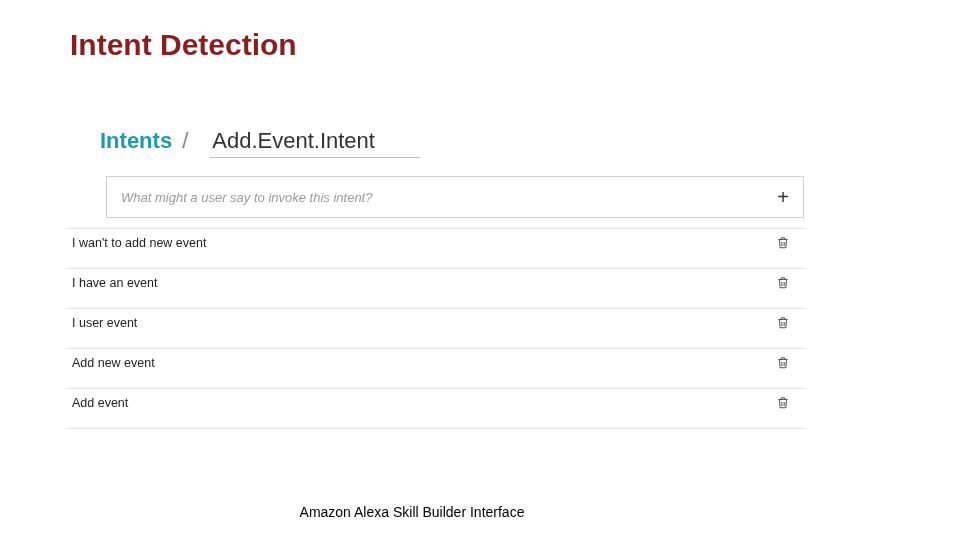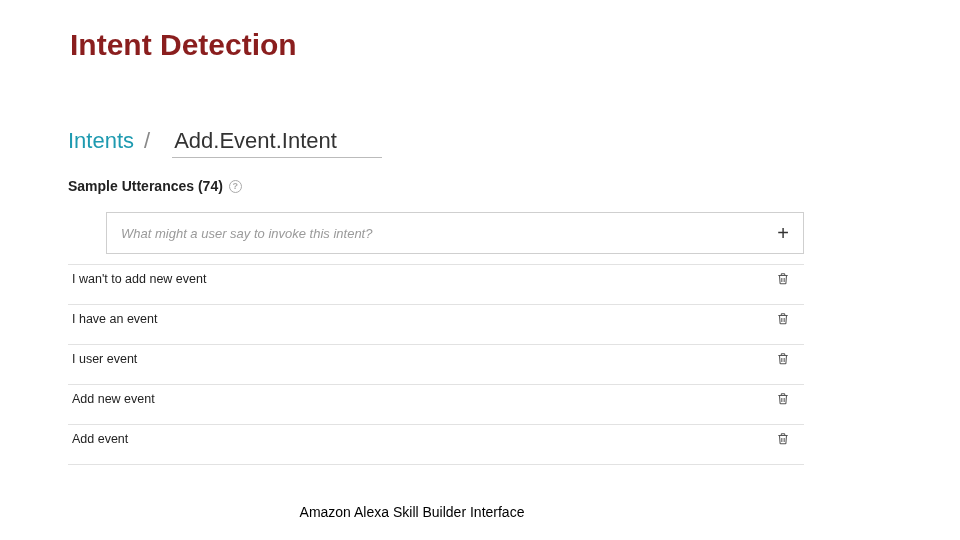--- a/index.html
+++ b/index.html
@@ -22,21 +22,22 @@
   .breadcrumb {
     display: flex;
     align-items: baseline;
     gap: 10px;
     font-size: 22px;
     font-weight: 300;
     color: #555;
   }
   .breadcrumb .root {
     color: #1e9ab0;
-    font-weight: 400;
+    font-weight: 700;
+    margin-left: 32px;
   }
   .breadcrumb .sep { color: #888; }
   .breadcrumb .current {
     color: #333;
     border-bottom: 1px solid #bbb;
     padding: 0 4px 3px 2px;
     min-width: 210px;
     display: inline-block;
     margin-left: 12px;
   }
@@ -119,24 +120,20 @@
 <div class="slide">
   <div class="title">Intent Detection</div>
 
   <div class="panel">
     <div class="breadcrumb">
       <span class="root">Intents</span>
       <span class="sep">/</span>
       <span class="current">Add.Event.Intent</span>
     </div>
 
-    <div class="section-label">
-      <span>Sample Utterances (74)</span>
-      <span class="help-icon">?</span>
-    </div>
 
     <div class="input-row">
       <input type="text" placeholder="What might a user say to invoke this intent?" style="">
       <span class="plus-btn">+</span>
     </div>
 
     <div class="utterances">
       <div class="utt-row">
         <span>I wan't to add new event</span>
         <span class="trash">

